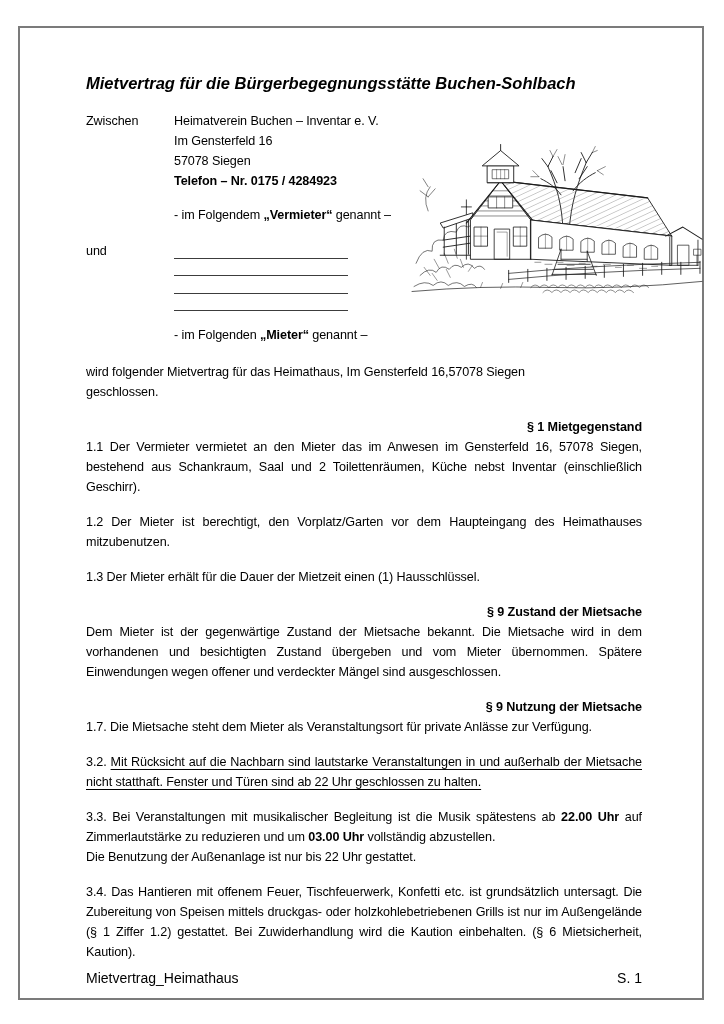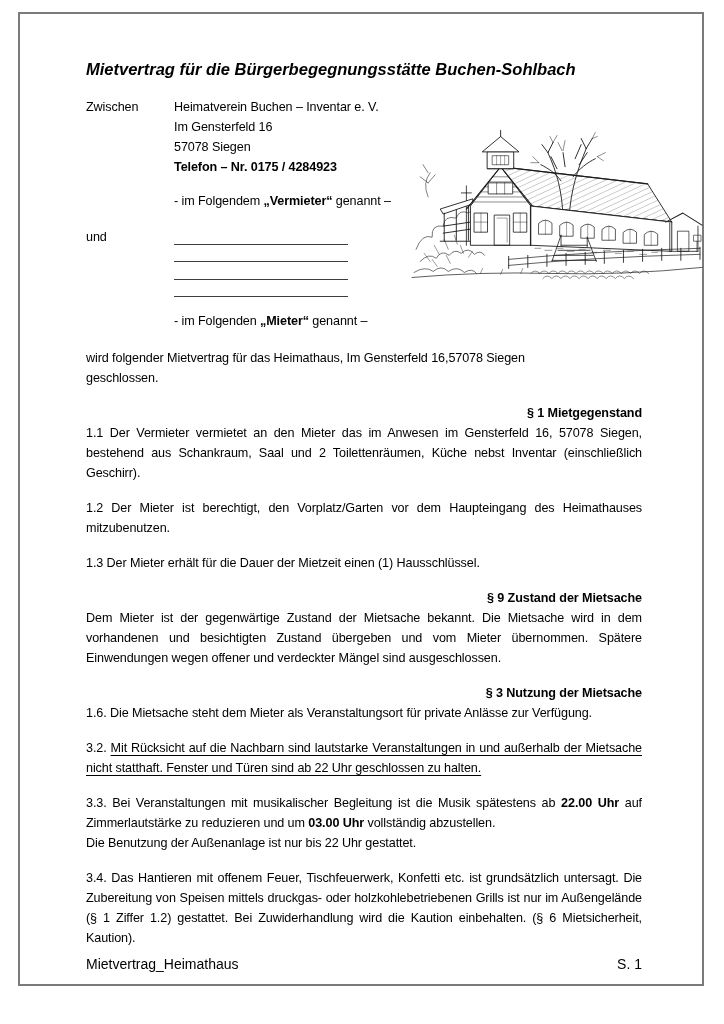--- a/index.html
+++ b/index.html
@@ -6,21 +6,21 @@
   html, body {
     margin: 0; padding: 0;
     width: 724px; height: 1024px;
     background: #ffffff;
     font-family: "Liberation Sans", "DejaVu Sans", sans-serif;
     color: #000;
     overflow: hidden;
   }
   .page {
     position: absolute;
-    left: 18px; top: 12px;
+    left: 18px; top: 26px;
     width: 686px; height: 974px;
     border: 2px solid #7b7b7b;
     background: #fff;
   }
   .content {
     position: relative;
     padding: 44px 60px 0 66px;
     font-size: 12.6px;
     line-height: 20px;
     letter-spacing: -0.1px;
@@ -196,22 +196,22 @@
     <p class="intro">wird folgender Mietvertrag für das Heimathaus, Im Gensterfeld 16,57078 Siegen geschlossen.</p>
 
     <h2 class="sec-heading">§ 1 Mietgegenstand</h2>
     <p class="after-heading justify">1.1 Der Vermieter vermietet an den Mieter das im Anwesen im Gensterfeld 16, 57078 Siegen, bestehend aus Schankraum, Saal und 2 Toilettenräumen, Küche nebst Inventar (einschließlich Geschirr).</p>
     <p class="justify">1.2 Der Mieter ist berechtigt, den Vorplatz/Garten vor dem Haupteingang des Heimathauses mitzubenutzen.</p>
     <p>1.3 Der Mieter erhält für die Dauer der Mietzeit einen (1) Hausschlüssel.</p>
 
     <h2 class="sec-heading">§ 9 Zustand der Mietsache</h2>
     <p class="after-heading justify">Dem Mieter ist der gegenwärtige Zustand der Mietsache bekannt. Die Mietsache wird in dem vorhandenen und besichtigten Zustand übergeben und vom Mieter übernommen. Spätere Einwendungen wegen offener und verdeckter Mängel sind ausgeschlossen.</p>
 
-    <h2 class="sec-heading">§ 3 Nutzung der Mietsache</h2>
-    <p class="after-heading">1.6. Die Mietsache steht dem Mieter als Veranstaltungsort für private Anlässe zur Verfügung.</p>
+    <h2 class="sec-heading">§ 9 Nutzung der Mietsache</h2>
+    <p class="after-heading">1.7. Die Mietsache steht dem Mieter als Veranstaltungsort für private Anlässe zur Verfügung.</p>
 
     <p class="justify"><span>3.2. </span><span class="underline">Mit Rücksicht auf die Nachbarn sind lautstarke Veranstaltungen in und außerhalb der Mietsache nicht statthaft. Fenster und Türen sind ab 22 Uhr geschlossen zu halten.</span></p>
 
     <p class="justify"><span>3.3. Bei Veranstaltungen mit musikalischer Begleitung ist die Musik spätestens ab </span><span class="bold">22.00 Uhr</span><span> auf Zimmerlautstärke zu reduzieren und um </span><span class="bold">03.00 Uhr</span><span> vollständig abzustellen.</span><span class="block">Die Benutzung der Außenanlage ist nur bis 22 Uhr gestattet.</span></p>
 
     <p class="justify">3.4. Das Hantieren mit offenem Feuer, Tischfeuerwerk, Konfetti etc. ist grundsätzlich untersagt. Die Zubereitung von Speisen mittels druckgas- oder holzkohlebetriebenen Grills ist nur im Außengelände (§ 1 Ziffer 1.2) gestattet. Bei Zuwiderhandlung wird die Kaution einbehalten. (§ 6 Mietsicherheit, Kaution).</p>
 
   </div>
 
   <div class="footer">

